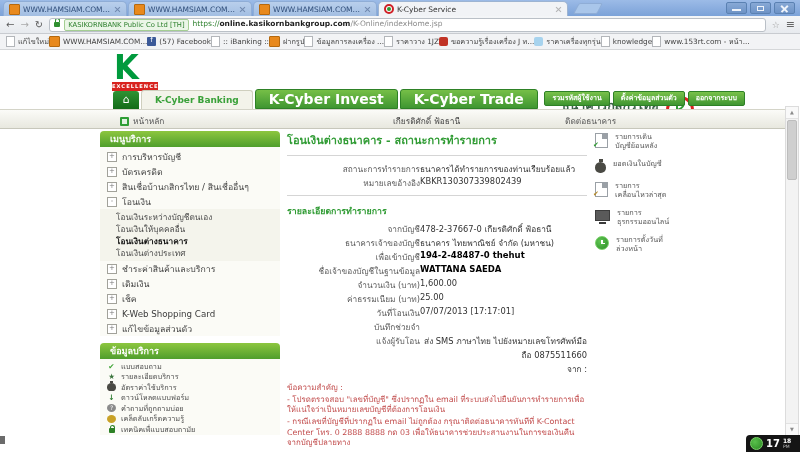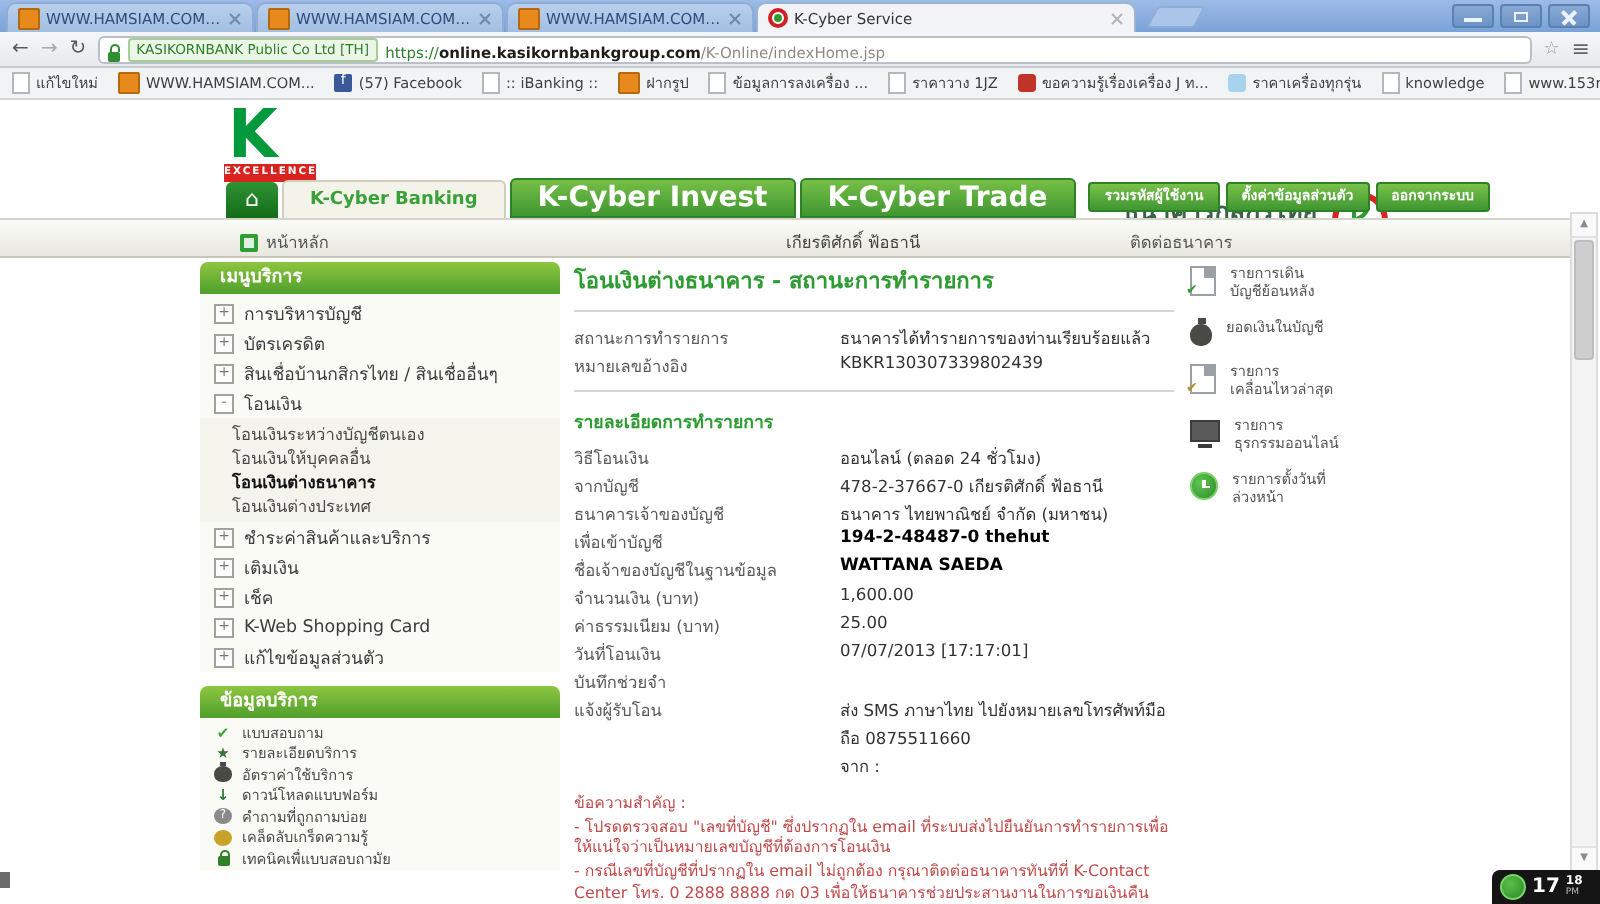--- a/index.html
+++ b/index.html
@@ -25,32 +25,32 @@
   .winbtns{position:absolute;top:2px;right:5px;display:flex;gap:3px;}
   .winbtn{width:19px;height:10px;background:linear-gradient(#88a9d6,#6d93c6);border:1px solid #5a81b2;border-radius:2px;position:relative;}
   .wb-min::after{content:"";position:absolute;left:5px;right:5px;bottom:2px;height:2px;background:#eef3fa;}
   .wb-max::after{content:"";position:absolute;left:6px;right:6px;top:2.5px;bottom:2.5px;border:1.5px solid #eef3fa;}
   .wb-close::before,.wb-close::after{content:"";position:absolute;left:5px;top:4.5px;width:9px;height:1.5px;background:#eef3fa;}
   .wb-close::before{transform:rotate(45deg);} .wb-close::after{transform:rotate(-45deg);}
   .toolbar{position:absolute;top:16px;left:0;right:0;height:17px;background:linear-gradient(#f4f6f8,#e7eaee);
            border-bottom:1px solid #c8cbd0;display:flex;align-items:center;padding:0 6px;gap:6px;}
   .navbtn{font-size:10px;color:#5a5a5a;line-height:1;}
   .navbtn.dim{color:#a9a9a9;}
-  .omnibox{flex:1;height:12px;background:#fff;border:1px solid #bac0c7;border-radius:3px;display:flex;align-items:flex-end;
+  .omnibox{flex:1;height:12px;background:#fff;border:1px solid #bac0c7;border-radius:3px;display:flex;align-items:flex-start;
            padding:0 4px;gap:4px;font-size:7.5px;overflow:hidden;white-space:nowrap;}
   .certbadge{display:flex;align-items:center;gap:3px;background:#ebf6e7;border:1px solid #a4ce93;border-radius:2px;
              padding:0 3px;height:10px;color:#2b7f2b;font-size:6.8px;flex:none;}
   .css-lock{width:6px;height:5px;background:#2f8f2f;border-radius:1px;position:relative;margin-top:3px;flex:none;}
   .css-lock::before{content:"";position:absolute;top:-3.5px;left:1px;width:3px;height:3px;border:1px solid #2f8f2f;border-bottom:none;border-radius:3px 3px 0 0;}
   .url{color:#8a8a8a;overflow:hidden;text-overflow:ellipsis;}
   .u-scheme{color:#2b7f2b;} .u-domain{color:#1d1d1d;font-weight:bold;}
   .staricon{font-size:9px;color:#9b9b9b;}
   .menuicon{font-size:11px;color:#666;letter-spacing:-1px;}
   .bookmarksbar{position:absolute;top:34px;left:0;right:0;height:15px;background:#f2f3f5;border-bottom:1px solid #d5d7d9;
-                display:flex;align-items:center;padding:0 6px;gap:10px;font-size:7.3px;color:#3f3f3f;overflow:hidden;}
+                display:flex;align-items:center;padding:0 6px;font-size:7.3px;color:#3f3f3f;overflow:hidden;}
   .bm{display:flex;align-items:center;gap:3px;white-space:nowrap;flex:none;}
   .bm-icon{flex:none;}
   .bm-page{width:7px;height:9px;background:#fff;border:1px solid #b3b6ba;}
   .bm-hamsiam{width:9px;height:9px;background:#e8891d;border:1px solid #b5690f;border-radius:1px;}
   .bm-facebook{width:9px;height:9px;background:#3b5998;border-radius:1px;position:relative;}
   .bm-facebook::after{content:"f";position:absolute;left:3px;top:-1px;color:#fff;font-size:7px;}
   .bm-red{width:9px;height:9px;background:#c13326;border-radius:2px;}
   .bm-blue{width:9px;height:9px;background:#a7d3ee;border-radius:2px;}
   .bm-spacer{flex:1;}
   
@@ -99,21 +99,21 @@
   .ii-download{color:#2e7d32;font-weight:bold;}
   .ii-faq{height:8px;background:#8a8a8a;border-radius:50%;color:#fff;font-size:6px;line-height:8px;}
   .ii-tip{height:8px;background:#c9a227;border-radius:50%;}
   .ii-lock{height:9px;position:relative;}
   .ii-lock::after{content:"";position:absolute;left:1.5px;top:3px;width:6px;height:5px;background:#2e8126;border-radius:1px;}
   .ii-lock::before{content:"";position:absolute;left:3px;top:0;width:3px;height:3px;border:1px solid #2e8126;border-bottom:none;border-radius:3px 3px 0 0;}
   
   .main{position:absolute;left:287px;top:81px;width:300px;}
   .m-title{font-size:11px;font-weight:bold;color:#2f9b33;padding-bottom:6px;border-bottom:1px solid #d5d5d5;}
   .m-strows{padding:6px 0 5px;border-bottom:1px solid #d5d5d5;}
-  .m-strow,.m-drow{display:flex;min-height:13px;font-size:8.3px;align-items:flex-start;}
+  .m-strow,.m-drow{display:flex;min-height:13px;font-size:8.3px;align-items:flex-start;text-align:right;}
   .m-drow{min-height:14px;}
   .d-label{width:133px;color:#5a5a5a;flex:none;}
   .d-value{color:#333;}
   .d-value.bold{font-weight:bold;color:#000;font-size:8.5px;}
   .m-section{margin-top:8px;font-size:8.8px;font-weight:bold;color:#2f9b33;height:15px;}
   .m-drows{margin-top:3px;}
   .m-important{margin-top:7px;font-size:7.9px;color:#c14a4a;line-height:1.35;}
   .m-important p{margin:0 0 1px;}
   
   .quick{position:absolute;left:595px;top:82px;width:118px;}
@@ -376,26 +376,20 @@
           <div class="m-strow">
             <div class="d-label">หมายเลขอ้างอิง</div>
             <div class="d-value">
               <div>KBKR130307339802439</div>
             </div>
           </div>
         </div>
       <div class="m-section">รายละเอียดการทำรายการ</div>
       <div class="m-drows" id="m-drows">
           <div class="m-drow">
-            <div class="d-label">วิธีโอนเงิน</div>
-            <div class="d-value">
-              <div>ออนไลน์ (ตลอด 24 ชั่วโมง)</div>
-            </div>
-          </div>
-          <div class="m-drow">
             <div class="d-label">จากบัญชี</div>
             <div class="d-value">
               <div>478-2-37667-0 เกียรติศักดิ์ ฟ้อธานี</div>
             </div>
           </div>
           <div class="m-drow">
             <div class="d-label">ธนาคารเจ้าของบัญชี</div>
             <div class="d-value">
               <div>ธนาคาร ไทยพาณิชย์ จำกัด (มหาชน)</div>
             </div>

